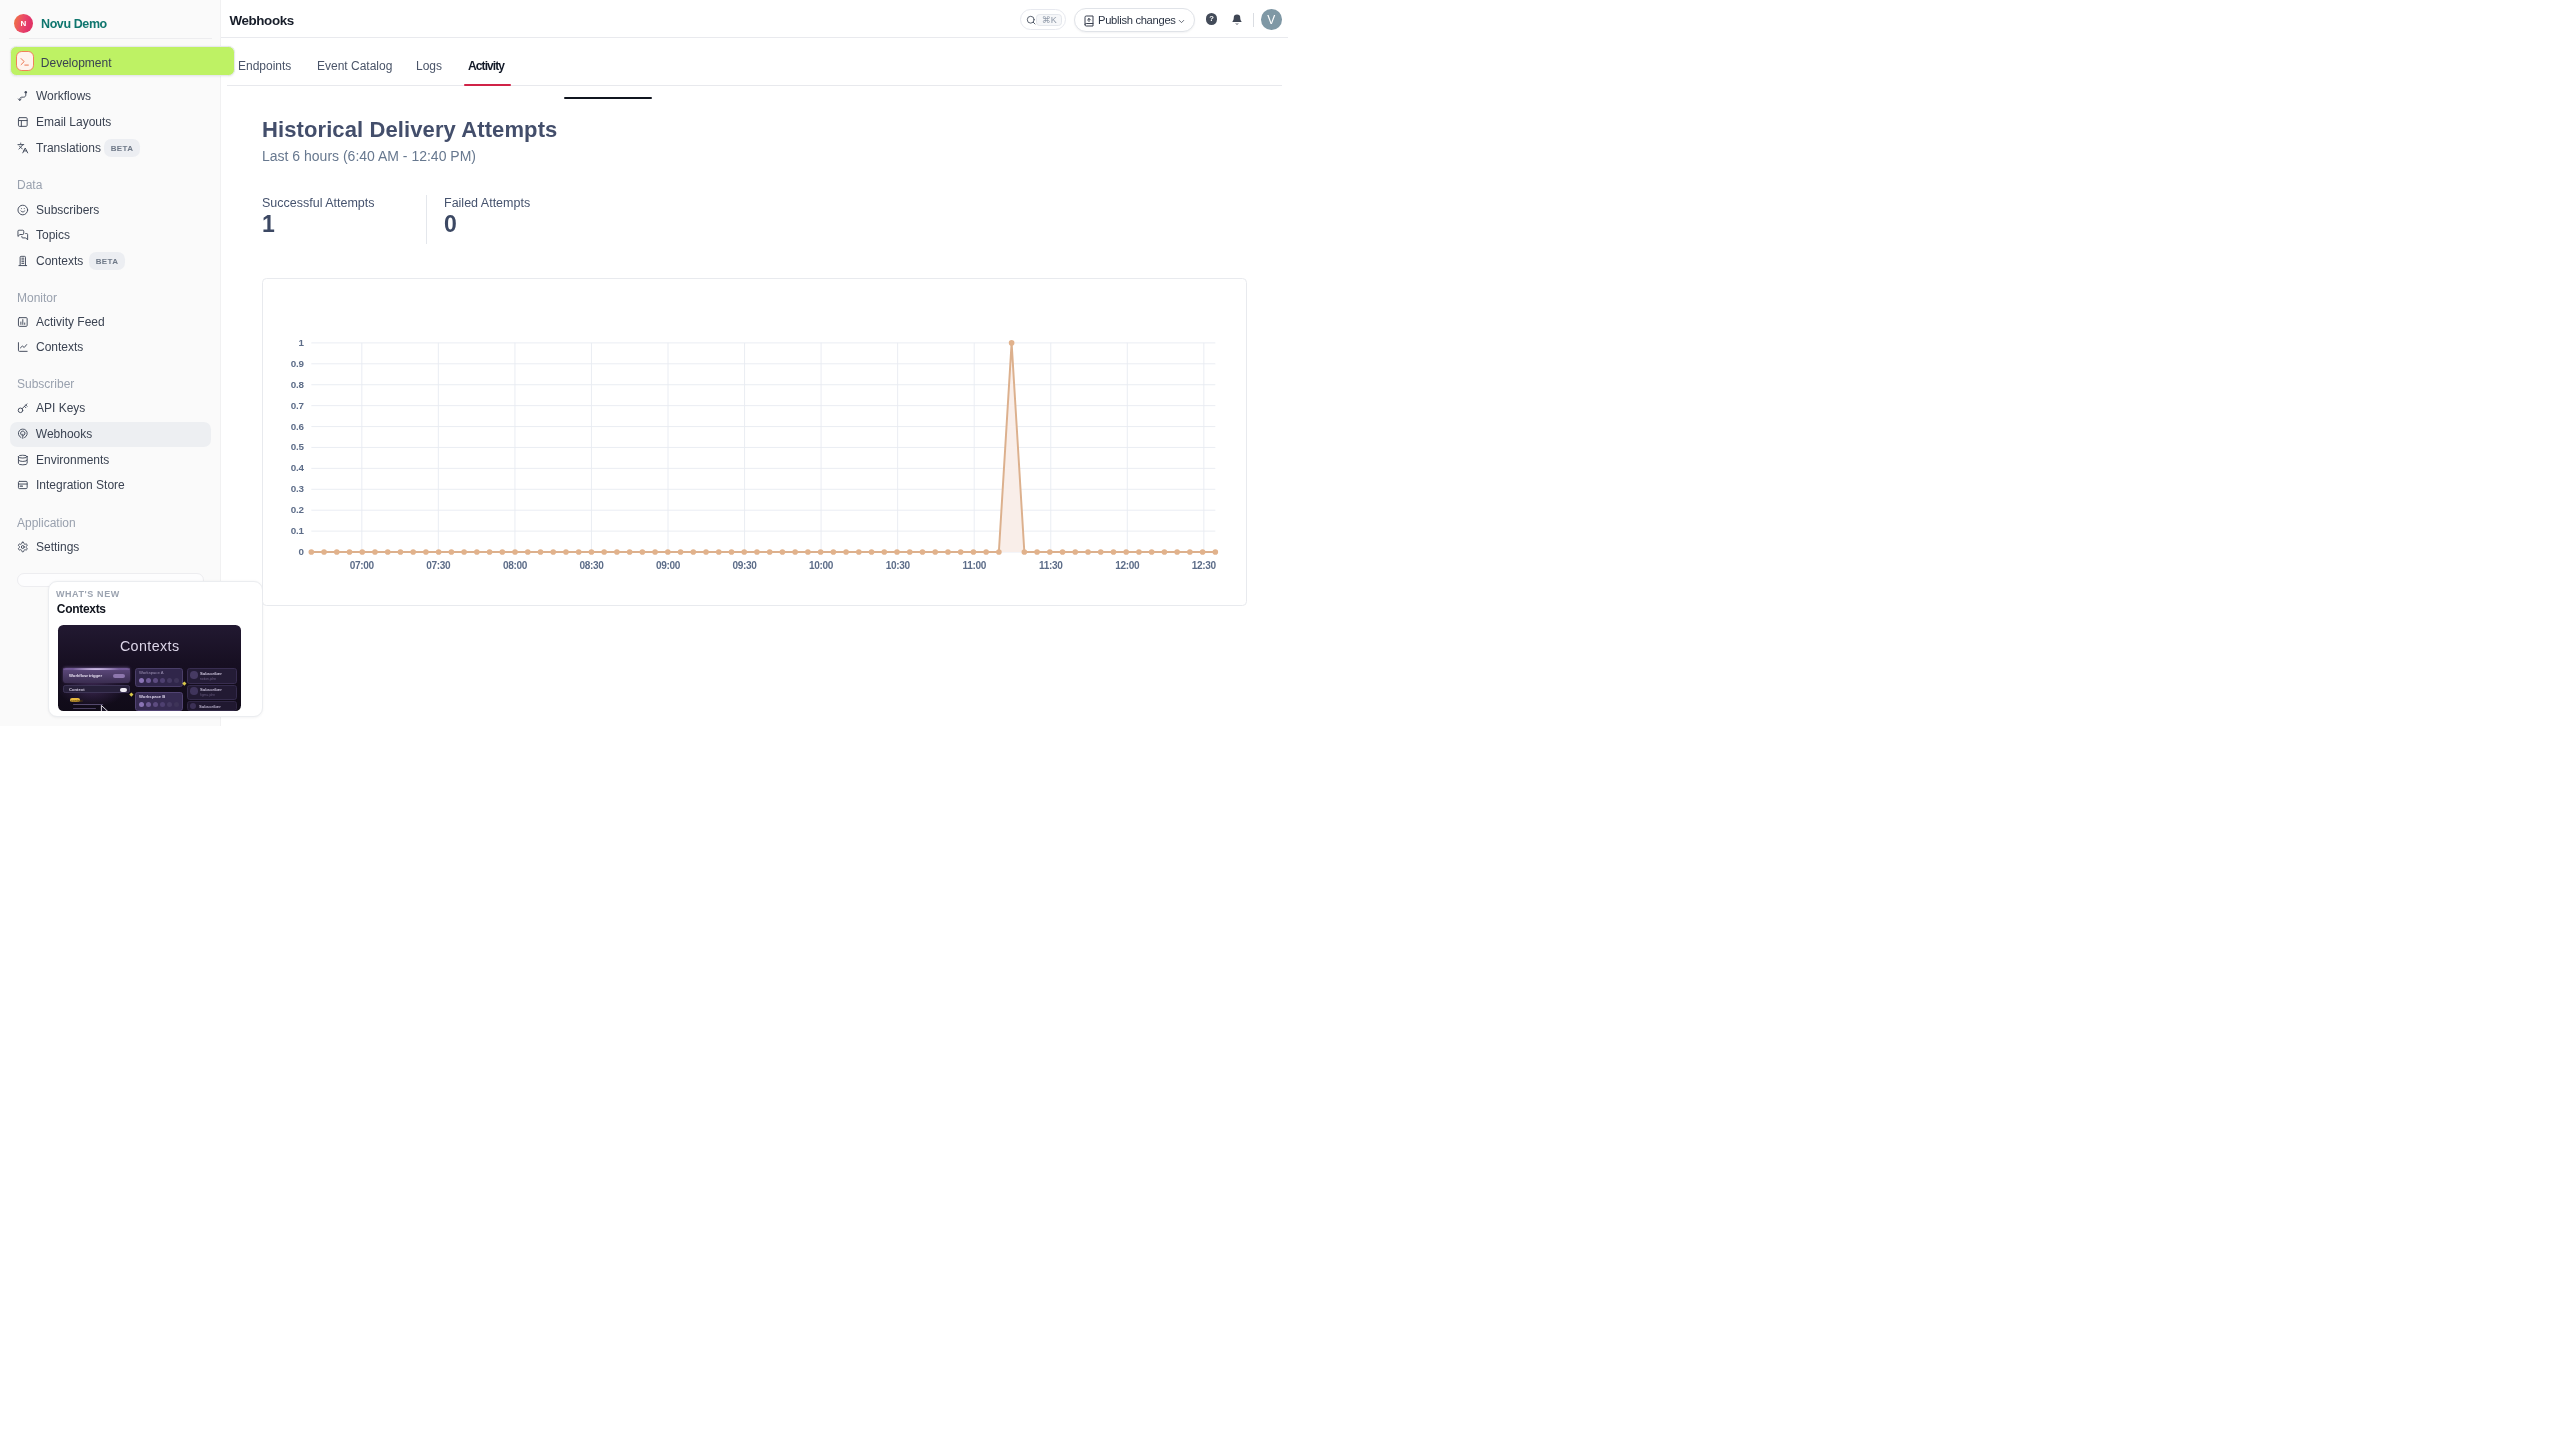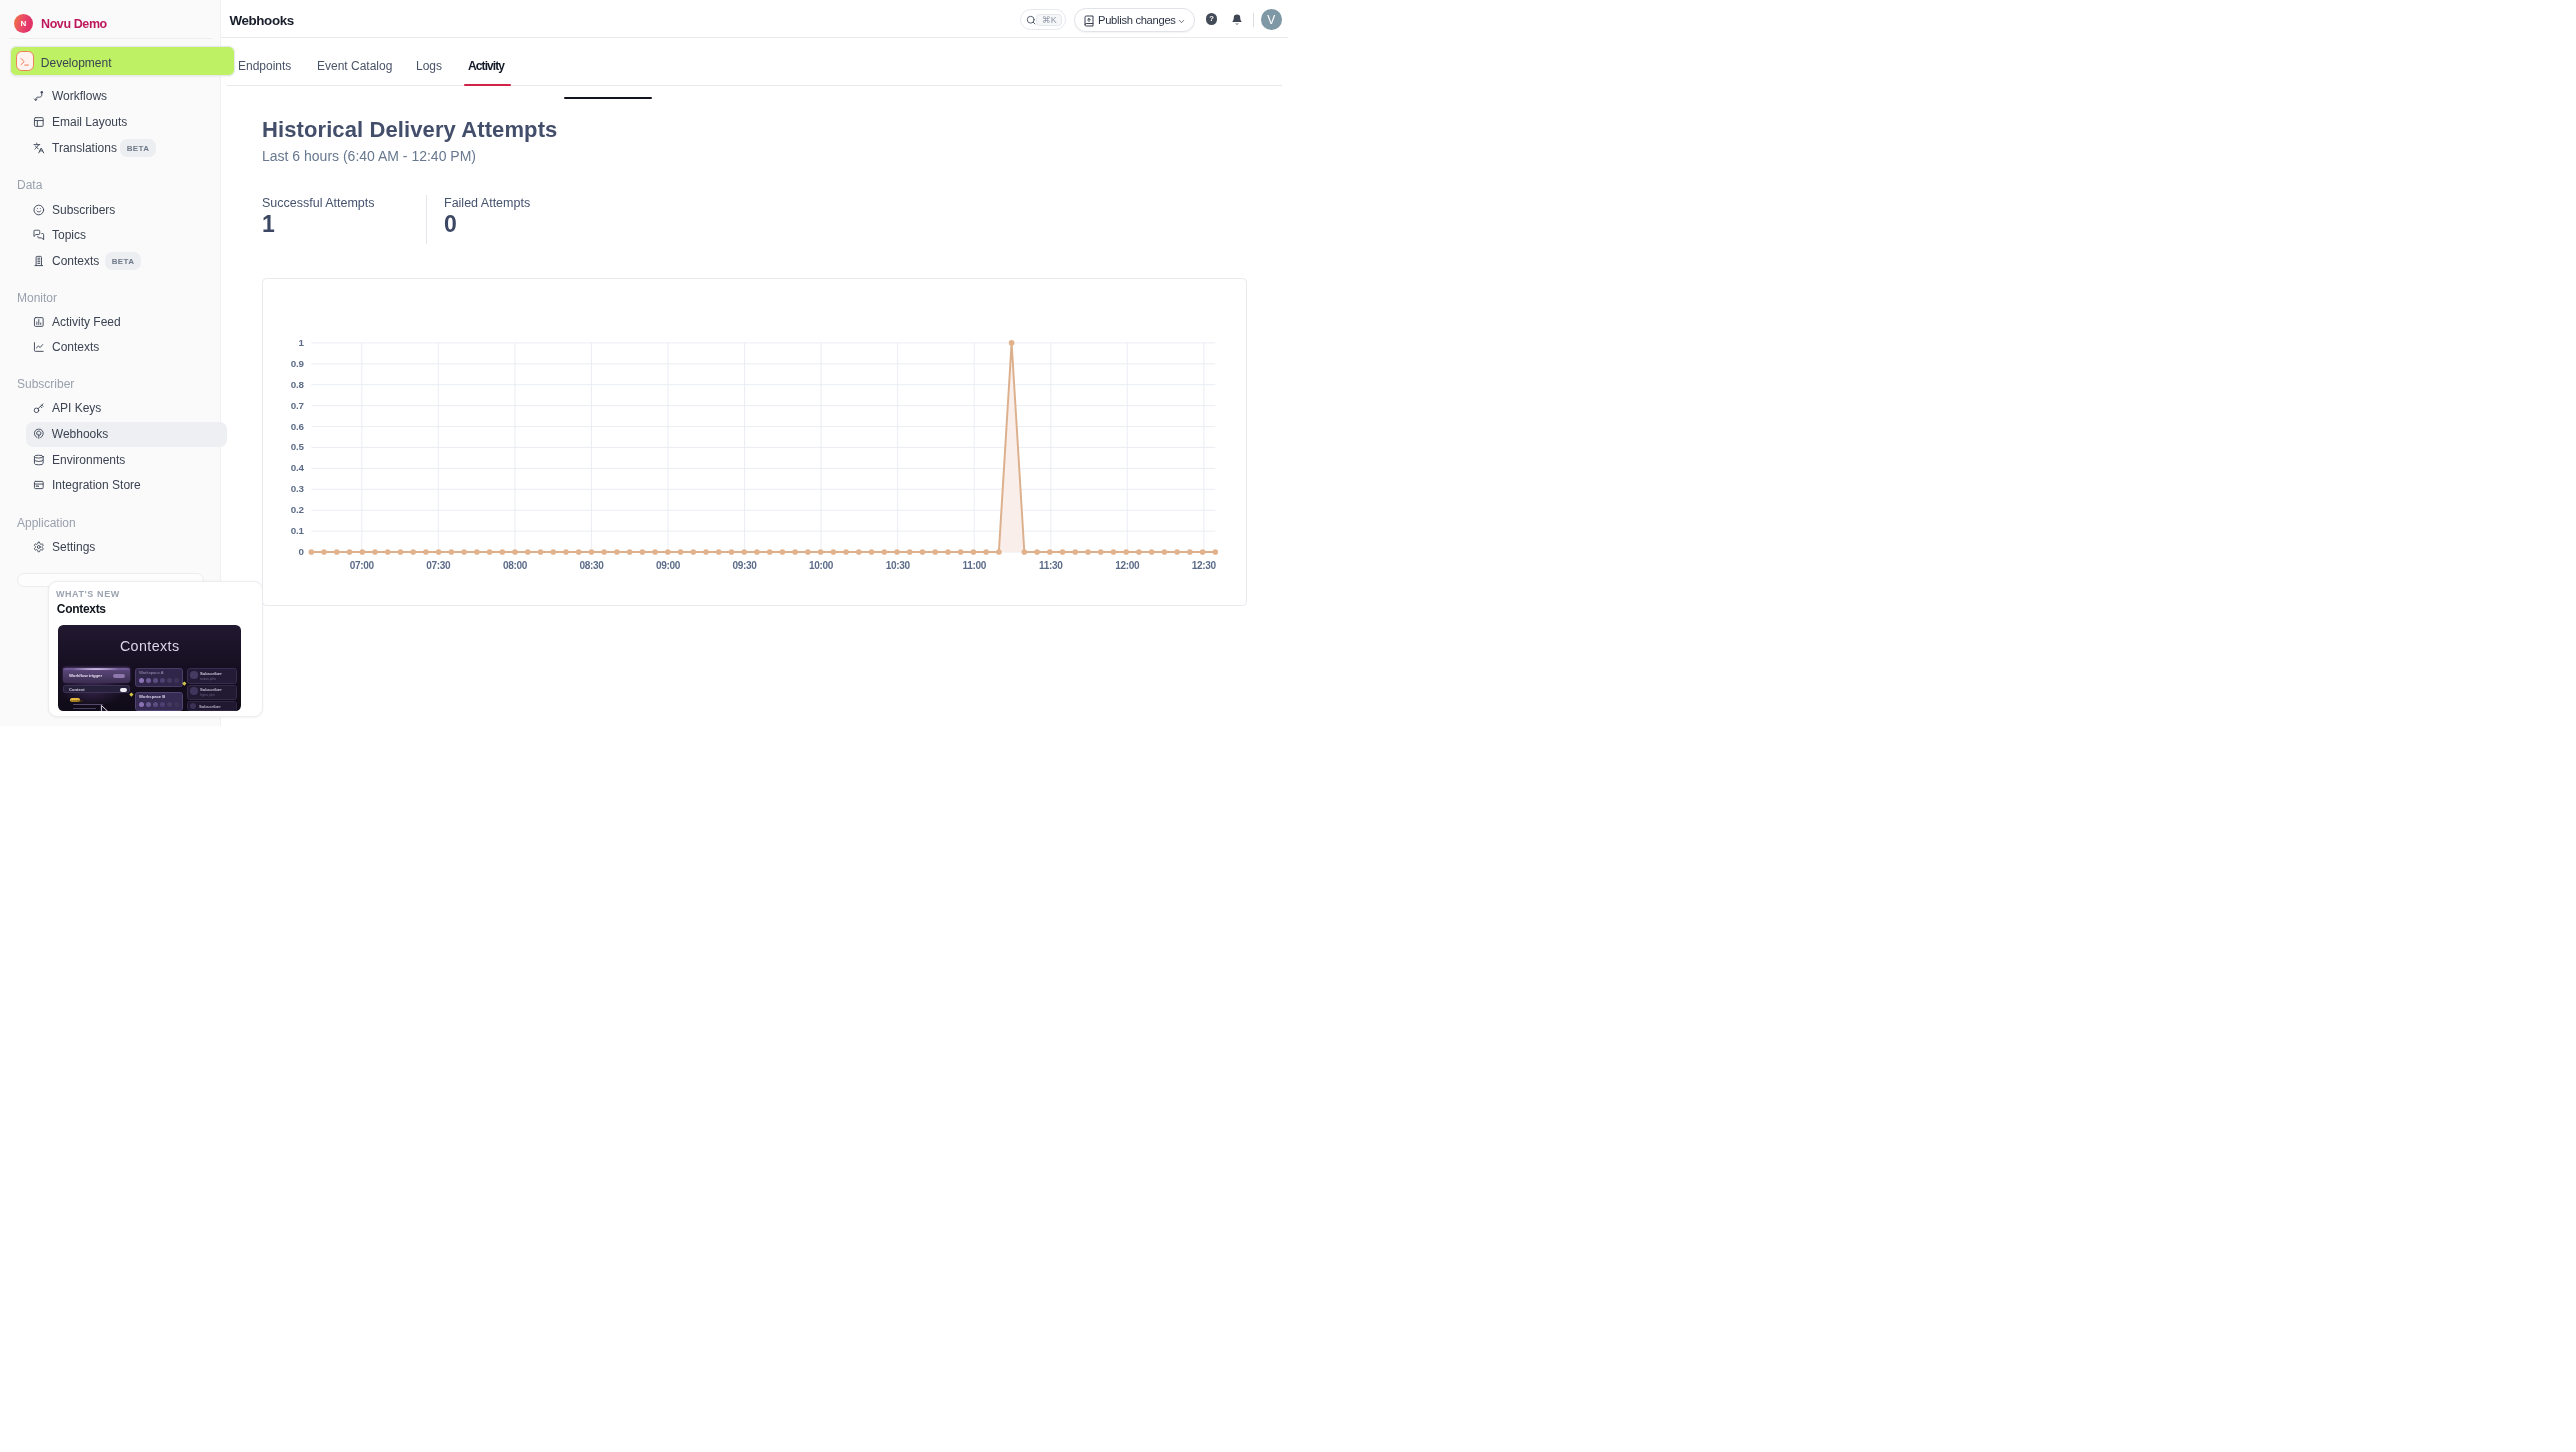--- a/index.html
+++ b/index.html
@@ -5,29 +5,29 @@
   * { margin:0; padding:0; box-sizing:border-box; }
   html,body { width:1288px; height:726px; overflow:hidden; background:#fff;
     font-family:"Liberation Sans", sans-serif; -webkit-font-smoothing:antialiased; }
 
   
   #sidebar { position:absolute; left:0; top:0; width:221px; height:726px;
     background:#fafafa; border-right:0.9px solid #f1f1f2; }
   #logo { position:absolute; left:14px; top:14px; width:19px; height:19px;
     border-radius:50%; background:linear-gradient(105deg,#f0793f 0%,#ea4a67 45%,#e1336b 75%,#e23758 100%);
     color:#fff; font-size:8px; font-weight:bold; display:flex; align-items:center; justify-content:center; }
-  #orgname { position:absolute; left:41px; top:16.5px; font-size:12.5px; font-weight:bold; color:#be185d; letter-spacing:-0.4px;}
+  #orgname { position:absolute; left:41px; top:16.5px; font-size:12.5px; font-weight:bold; color:#0f766e; letter-spacing:-0.4px;}
   #hdrdiv { position:absolute; left:9.4px; top:38px; width:203px; height:0.9px; background:#ededef; }
   #devbtn { position:absolute; left:10.3px; top:46px; width:225px; height:30px; background:#bef264;
     border:0.9px solid #e7e9ec; border-radius:6.3px; box-shadow:0 0.9px 1.8px rgba(16,24,40,.05); }
   #devicon { position:absolute; left:4.5px; top:4.3px; width:18.3px; height:19.7px; border-radius:5.8px;
     border:0.9px solid #f0825a; background:#fef3ee; color:#eb6a43; display:flex; align-items:center; justify-content:center;}
   #devbtn span.lbl { position:absolute; left:29.5px; top:8.7px; font-size:12px; color:#3a4252; }
 
-  .nav-row { position:absolute; left:0; width:221px; height:24.6px;margin-left:16px; }
+  .nav-row { position:absolute; left:0; width:221px; height:24.6px; }
   .nav-row .ic { position:absolute; left:17.4px; top:50%; transform:translateY(-50%); width:11.6px; height:11.6px; color:#434c5c; }
   .nav-row .tx { position:absolute; left:36px; top:50%; transform:translateY(-50%); font-size:12px; color:#3b4352; white-space:nowrap;}
   .nav-row.hl { left:10.3px; width:201px; background:#edeff2; border-radius:7.2px; }
   .nav-row.hl .ic { left:7.2px; }
   .nav-row.hl .tx { left:25.5px; }
   .sec { position:absolute; left:17px; font-size:12px; color:#99a1ae; }
   .beta { position:absolute; top:50%; transform:translateY(-50%); height:18px; padding:0 6.7px;
     border-radius:7.2px; background:#eceef2; color:#6f7988; font-size:8px; font-weight:bold;
     letter-spacing:0.4px; display:flex; align-items:center; }
   svg.li { fill:none; stroke:currentColor; stroke-width:2; stroke-linecap:round; stroke-linejoin:round; }

